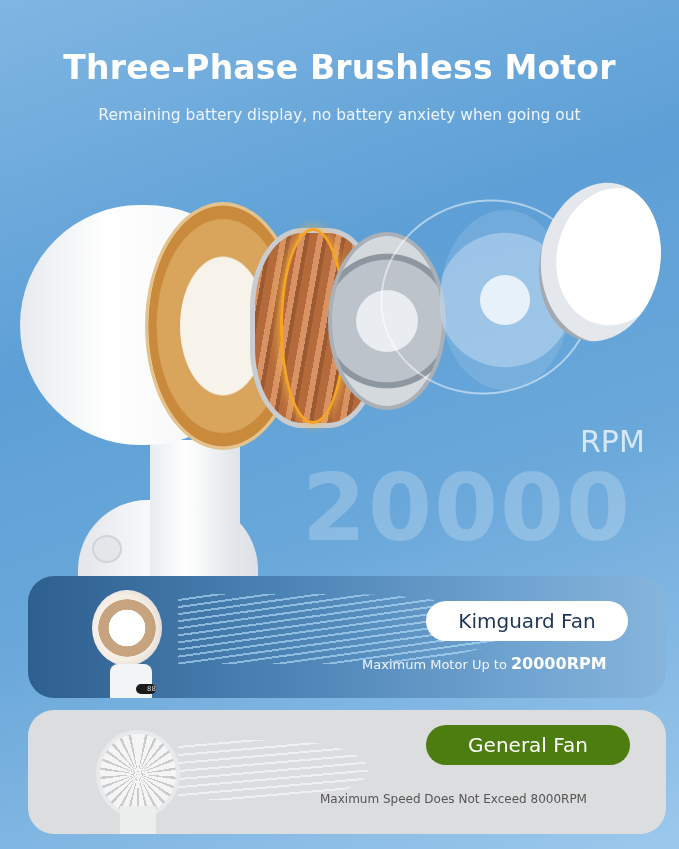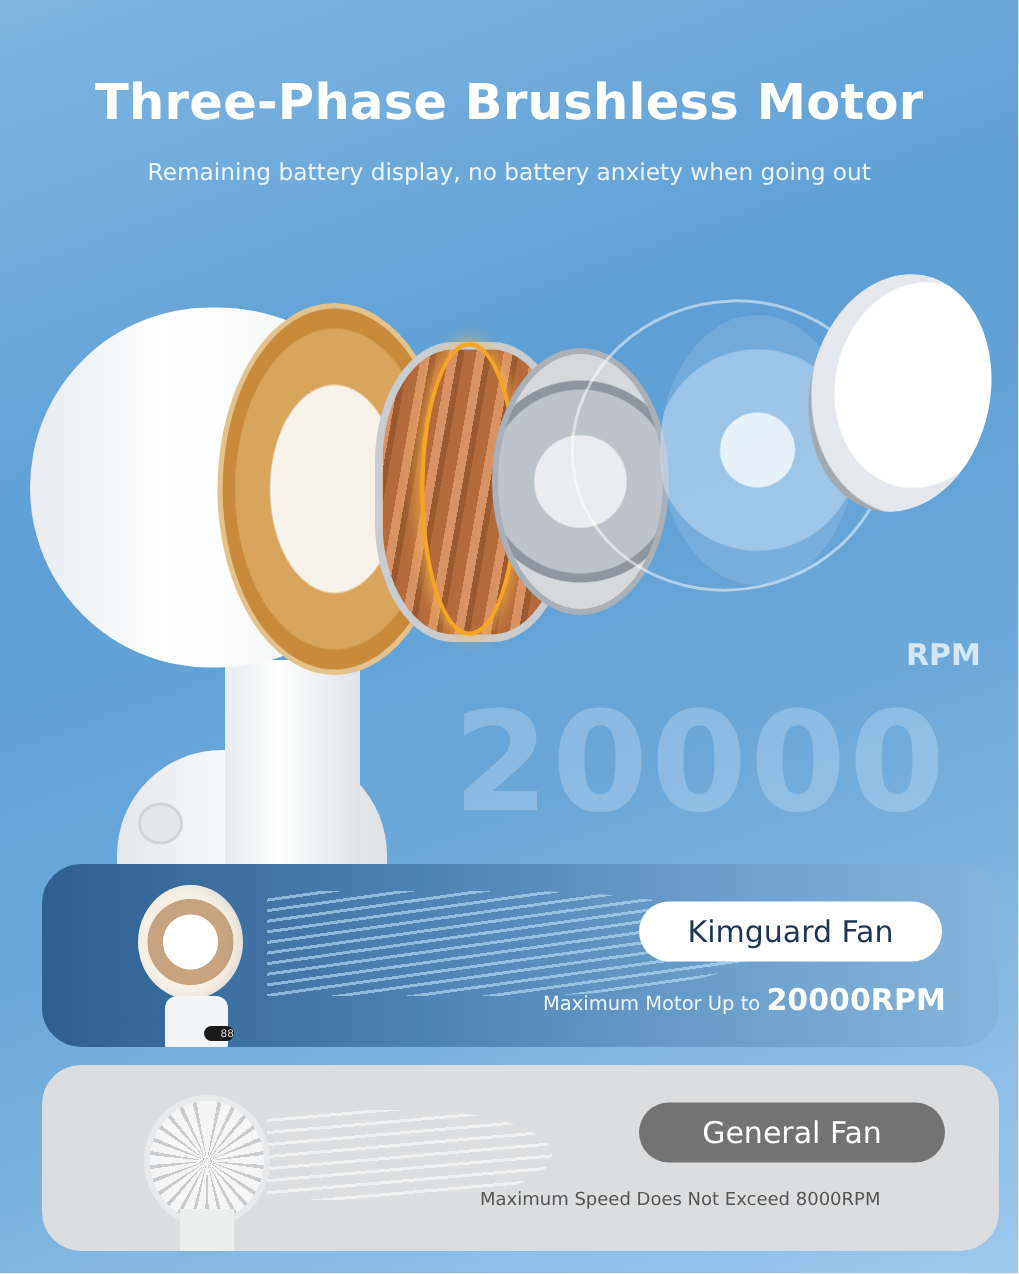--- a/index.html
+++ b/index.html
@@ -1,21 +1,21 @@
 <!DOCTYPE html>
 <html><head>
 <meta charset="utf-8">
 <style>
   html,body{margin:0;padding:0;}
   body{width:679px;height:849px;overflow:hidden;font-family:"DejaVu Sans","Liberation Sans",sans-serif;}
   .canvas{position:relative;width:679px;height:849px;overflow:hidden;
     background:linear-gradient(160deg,#7fb6e2 0%,#5d9fd6 35%,#6aa8da 60%,#9cc8ec 100%);}
   .title{position:absolute;top:48px;left:0;width:679px;text-align:center;color:#fff;font-weight:bold;font-size:33px;letter-spacing:0.2px;}
   .subtitle{position:absolute;top:106px;left:0;width:679px;text-align:center;color:#eef5fc;font-size:15.5px;}
-  .rpm-label{position:absolute;top:424px;left:604px;color:rgba(255,255,255,0.72);font-weight:bold;font-size:20px;}
+  .rpm-label{position:absolute;top:424px;left:580px;color:rgba(255,255,255,0.72);font-weight:normal;font-size:30px;}
   .rpm-big{position:absolute;top:455px;left:302px;color:rgba(255,255,255,0.22);font-weight:bold;font-size:92px;letter-spacing:2px;}
 
   
   .product{position:absolute;left:0;top:170px;width:679px;height:410px;}
   .stem{position:absolute;left:150px;top:270px;width:90px;height:140px;background:linear-gradient(90deg,#e9ecef,#ffffff 40%,#dfe3e7);border-radius:6px;}
   .stem-base{position:absolute;left:78px;top:330px;width:180px;height:90px;border-radius:70px 70px 0 0;background:linear-gradient(90deg,#e3e6ea,#fafbfc 45%,#dde1e5);}
   .stem-hole{position:absolute;left:92px;top:365px;width:26px;height:24px;border-radius:50%;background:#e4e7ea;border:2px solid #cfd4d9;}
   .housing{position:absolute;left:20px;top:35px;width:250px;height:240px;border-radius:120px 50% 50% 120px/120px 50% 50% 120px;background:linear-gradient(90deg,#e7eaee,#ffffff 35%,#f0f2f4);}
   .ring{position:absolute;left:145px;top:32px;width:150px;height:242px;border-radius:50%;background:radial-gradient(ellipse at center,#f7f2ea 0 40%,#d9a55c 41% 62%,#c98a3c 63% 70%,#f2e2c6 71% 100%);border:3px solid #e3c28c;}
   .motor{position:absolute;left:250px;top:58px;width:120px;height:190px;border-radius:40%;background:repeating-linear-gradient(100deg,#b56a3b 0 8px,#d89263 8px 14px,#9c5a31 14px 18px);border:5px solid #c9ccd1;}
@@ -31,23 +31,23 @@
   .card-gen{top:710px;height:124px;background:#dcdddf;}
   .airflow{position:absolute;left:150px;top:18px;width:330px;height:70px;background:repeating-linear-gradient(172deg,rgba(255,255,255,0) 0 5px,rgba(190,230,255,0.65) 5px 7px);border-radius:0 60% 60% 0;opacity:0.9;}
   .airflow-gen{position:absolute;left:150px;top:30px;width:190px;height:60px;background:repeating-linear-gradient(175deg,rgba(255,255,255,0) 0 6px,rgba(255,255,255,0.7) 6px 8px);border-radius:0 60% 60% 0;opacity:0.8;}
   .mini-fan{position:absolute;left:64px;top:14px;width:70px;height:76px;border-radius:50%;background:radial-gradient(circle,#ffffff 0 35%,#c7a47f 36% 55%,#f6efe6 56% 72%,#ffffff 73%);box-shadow:inset -4px 0 8px rgba(0,0,0,0.08);}
   .mini-handle{position:absolute;left:82px;top:88px;width:42px;height:40px;background:#f3f4f5;border-radius:8px;}
   .mini-display{position:absolute;left:108px;top:108px;width:20px;height:10px;border-radius:6px;background:#1a1a1a;color:#ddd;font-size:7px;text-align:right;line-height:10px;}
   .gen-fan{position:absolute;left:68px;top:20px;width:76px;height:80px;border-radius:50%;background:repeating-conic-gradient(#f5f5f5 0 10deg,#c9cccf 10deg 14deg);border:4px solid #e8e9ea;}
   .gen-handle{position:absolute;left:92px;top:96px;width:36px;height:40px;background:#eceded;}
   .pill{position:absolute;border-radius:22px;text-align:center;font-size:20px;}
   .pill-kim{left:398px;top:25px;width:202px;height:40px;line-height:40px;background:#ffffff;color:#1e3556;}
-  .pill-gen{left:398px;top:25px;width:204px;height:40px;line-height:40px;background:#737373;color:#ffffff;}
+  .pill-gen{left:398px;top:15px;width:204px;height:40px;line-height:40px;background:#4d7c0f;color:#ffffff;}
   .kim-speed{position:absolute;left:334px;top:78px;color:#eef5fc;font-size:13px;white-space:nowrap;}
-  .kim-speed b{font-size:20px;color:#fff;}
+  .kim-speed b{font-size:16px;color:#fff;}
   .gen-speed{position:absolute;left:292px;top:82px;color:#555;font-size:12px;white-space:nowrap;}
 </style>
 </head>
 <body>
 
 <div class="canvas">
 
   <div class="title">Three-Phase Brushless Motor</div>
   <div class="subtitle">Remaining battery display, no battery anxiety when going out</div>
 

